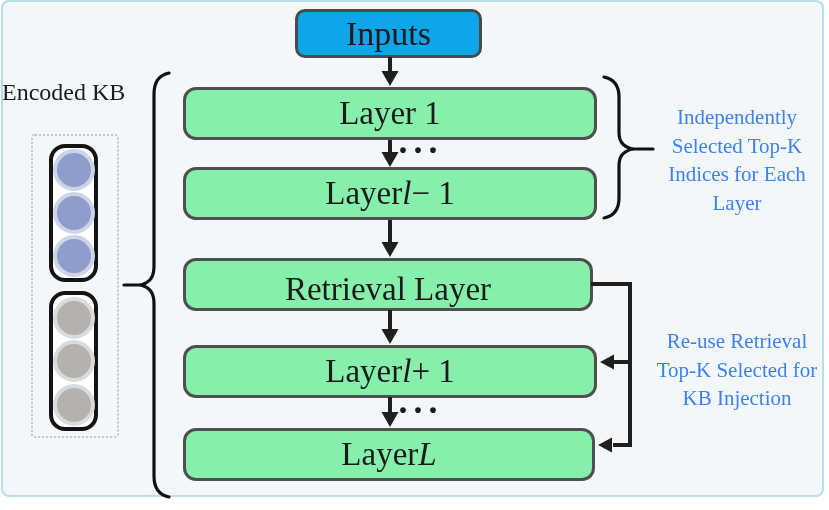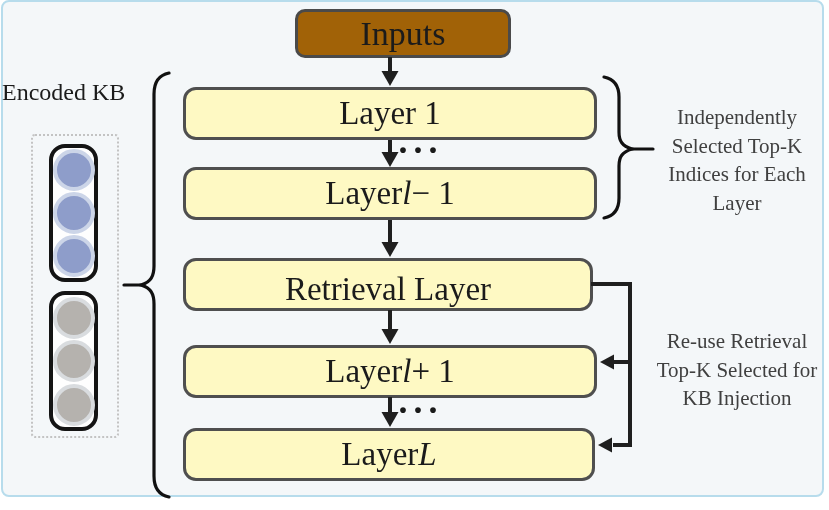--- a/index.html
+++ b/index.html
@@ -3,23 +3,23 @@
 <meta charset="utf-8">
 <style>
   html,body{margin:0;padding:0;background:#ffffff;}
   body{width:829px;height:510px;position:relative;overflow:hidden;
        font-family:"Liberation Serif", serif;color:#1b1b1b;}
   .card{position:absolute;left:1px;top:0px;width:823px;height:497px;
         box-sizing:border-box;border:2px solid #b7dcec;border-radius:8px;
         background:#f4f7f9;}
   .box{position:absolute;box-sizing:border-box;display:flex;align-items:center;
        justify-content:center;border:3px solid #4f4f4f;color:#1b1b1b;}
-  .inputs{left:295px;top:9px;width:216px;height:49px;background:#a16207;
+  .inputs{left:295px;top:9px;width:187px;height:49px;background:#0ea5e9;
           border-radius:10px;font-size:34px;border-color:#4a4a4a;}
-  .layer{left:183px;width:414px;height:53px;background:#fef9c3;
+  .layer{left:183px;width:414px;height:53px;background:#86efac;
          border-radius:13px;font-size:33px;}
   .layer .mi{font-style:italic;font-family:"Liberation Serif",serif;}
   #b-layer1{top:87px;}
   #b-lminus{top:167px;}
   #b-retr{top:258px;width:410px;align-items:flex-end;}
   #b-lplus{top:345px;}
   #b-layerL{top:428px;width:412px;}
   .dots{position:absolute;left:397px;width:60px;font-size:36px;line-height:34px;
         letter-spacing:3px;color:#1a1a1a;font-weight:bold;}
   #dots-top{top:133px;}
@@ -29,21 +29,21 @@
   .kb-dotted{position:absolute;left:31px;top:134px;width:88px;height:304px;
              box-sizing:border-box;border:2px dotted #c3c3c3;border-radius:4px;}
   .kb-rect{position:absolute;left:49px;width:49px;box-sizing:border-box;
            border:4px solid #141414;border-radius:16px;background:#fefefe;
            display:flex;flex-direction:column;align-items:center;
            justify-content:space-evenly;}
   #kb-rect-1{top:144px;height:138px;}
   #kb-rect-2{top:291px;height:140px;}
   .kb-circle{width:34px;height:34px;border-radius:50%;box-sizing:content-box;}
   .ann{position:absolute;width:182px;text-align:center;font-size:21px;
-       line-height:28.5px;color:#404040;}
+       line-height:28.5px;color:#3b82f6;}
   #ann-top{left:646px;top:103px;}
   #ann-bottom{left:646px;top:327px;}
   svg.overlay{position:absolute;left:0;top:0;pointer-events:none;}
 </style>
 </head>
 <body>
 
 <div class="card"></div>
 
 <div class="kb-label">Encoded KB</div>

